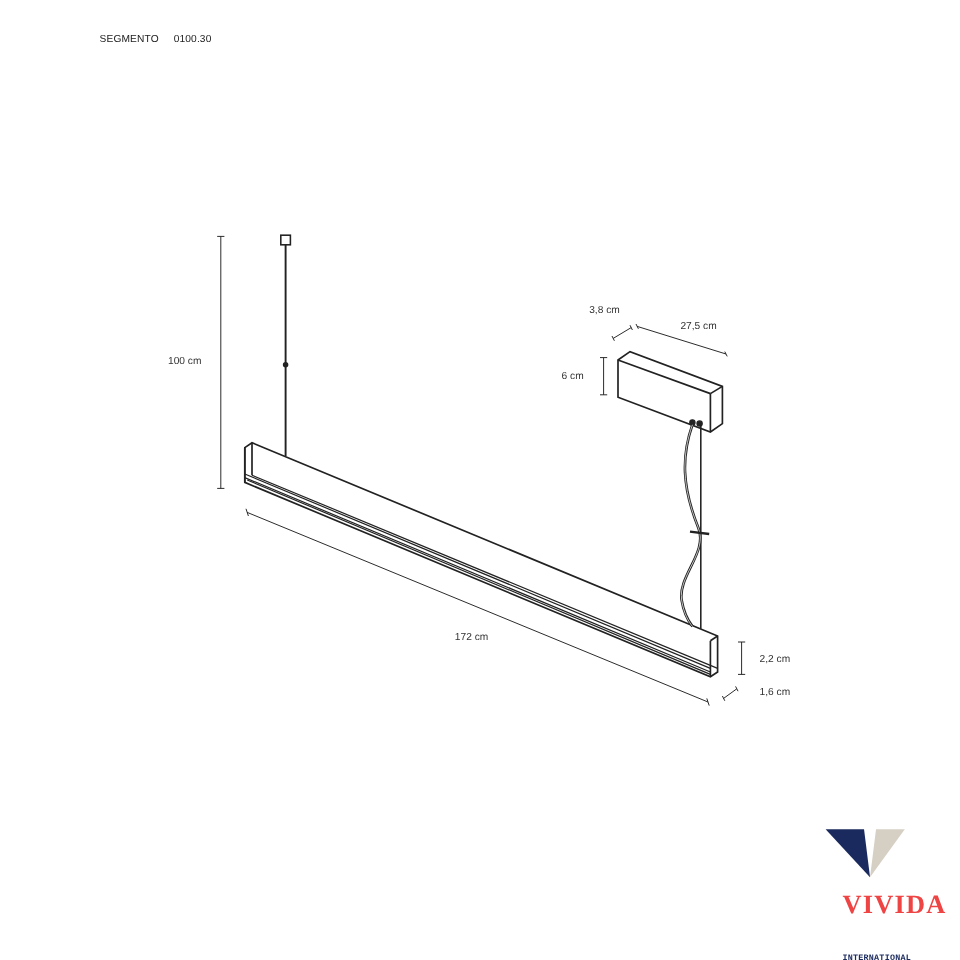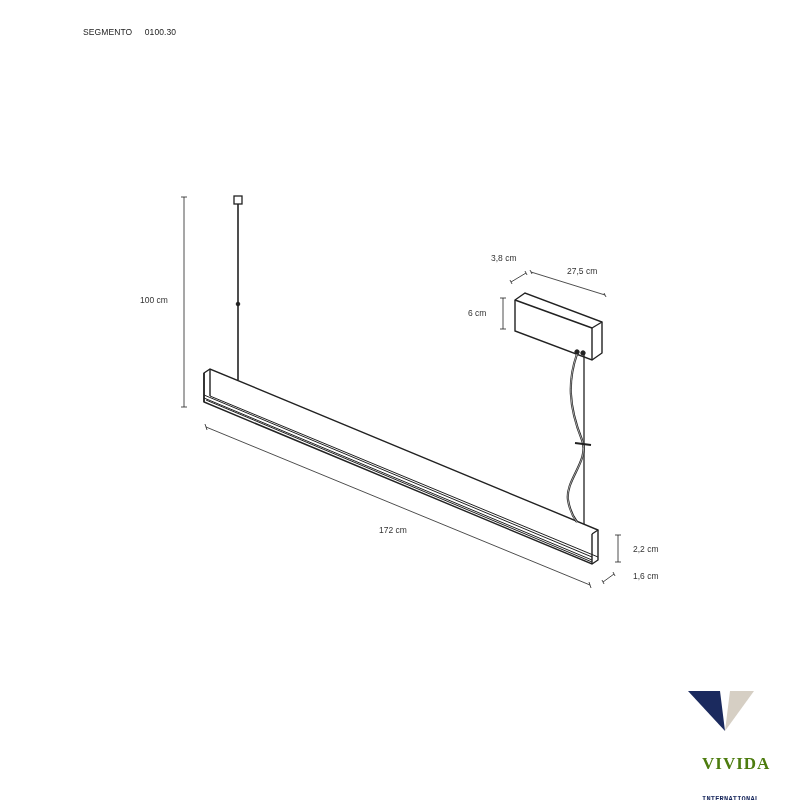--- a/index.html
+++ b/index.html
@@ -2,21 +2,21 @@
 <html><head>
 <meta charset="utf-8">
 <style>
   html, body { margin:0; padding:0; background:#ffffff; }
   body { width:800px; height:800px; position:relative; overflow:hidden; font-family:"Liberation Sans", sans-serif; color:#2a2a2a; }
   .header { position:absolute; left:35px; top:27px; font-size:8.5px; color:#222; letter-spacing:0.1px;margin-left:48px; }
   .header span { margin-right:10px; }
   .lbl { position:absolute; font-size:8.5px; color:#333; white-space:nowrap; }
   svg.drawing { position:absolute; left:0; top:0; }
   .logo { position:absolute; left:680px; top:688px; width:110px; height:90px; }
-  .logo-word { position:absolute; left:22px; top:66px; font-family:"Liberation Serif", serif; font-size:17px; color:#4d7c0f; letter-spacing:1px; font-weight:bold; }
+  .logo-word { position:absolute; left:22px; top:53px; font-family:"Liberation Serif", serif; font-size:22px; color:#ef4444; letter-spacing:1px; font-weight:bold; }
   .logo-sub { position:absolute; left:22px; top:69px; font-family:Liberation Mono, monospace; font-size:7px; color:#1b2a5e; font-weight:bold; letter-spacing:0.2px;margin-top:38px; }
 </style>
 </head>
 <body>
 
 <div class="header">
   <span>SEGMENTO</span>
   <span>0100.30</span>
 </div>
 

